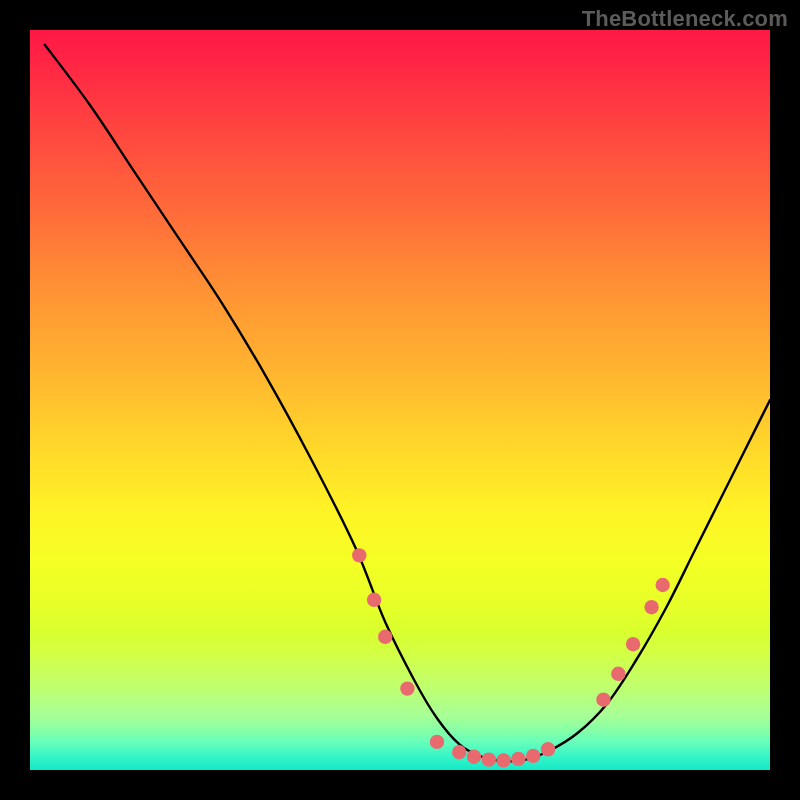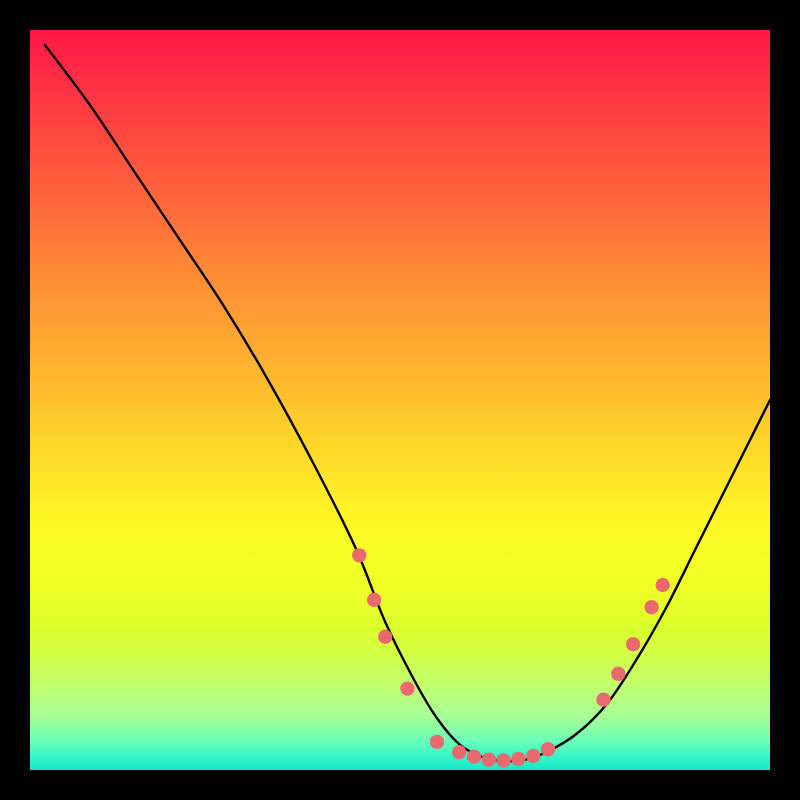--- a/index.html
+++ b/index.html
@@ -68,20 +68,21 @@
   }
   svg.curve {
     position: absolute;
     inset: 0;
   }
 </style>
 </head>
 <body>
 
 <div class="frame">
+  <div class="watermark">TheBottleneck.com</div>
 
   <div class="plot">
     <div class="gradient"></div>
     <div class="glow"></div>
     <svg class="curve" viewBox="0 0 740 740" preserveAspectRatio="none">
       <path id="curve-path" fill="none" stroke="#000000" stroke-width="2.4" stroke-linecap="round" stroke-linejoin="round" d="M 14.8 14.8 C 22.8 25.5, 43.2 51.4, 59.2 74.0 C 75.2 96.6, 87.6 116.6, 103.6 140.6 C 119.6 164.6, 132.0 183.2, 148.0 207.2 C 164.0 231.2, 176.4 248.5, 192.4 273.8 C 208.4 299.1, 220.8 319.8, 236.8 347.8 C 252.8 375.8, 265.2 398.6, 281.2 429.2 C 297.2 459.8, 312.3 488.7, 325.6 518.0 C 338.9 547.3, 344.5 568.0, 355.2 592.0 C 365.9 616.0, 375.5 633.9, 384.8 651.2 C 394.1 668.5, 399.0 676.9, 407.0 688.2 C 415.0 699.5, 421.2 707.2, 429.2 714.1 C 437.2 721.0, 443.4 723.6, 451.4 726.7 C 459.4 729.7, 465.6 730.6, 473.6 731.1 C 481.6 731.7, 487.8 731.4, 495.8 729.6 C 503.8 727.9, 508.7 726.3, 518.0 721.5 C 527.3 716.7, 536.9 711.7, 547.6 703.0 C 558.3 694.3, 566.5 686.7, 577.2 673.4 C 587.9 660.1, 596.1 646.3, 606.8 629.0 C 617.5 611.7, 625.7 597.2, 636.4 577.2 C 647.1 557.2, 655.3 539.3, 666.0 518.0 C 676.7 496.7, 684.9 480.1, 695.6 458.8 C 706.3 437.5, 717.2 415.6, 725.2 399.6 C 733.2 383.6, 737.3 375.3, 740.0 370.0"></path>
       <g id="markers">
           <circle cx="329.3" cy="525.4" r="7.2" fill="#e86a6f"></circle>
           <circle cx="344.1" cy="569.8" r="7.2" fill="#e86a6f"></circle>
           <circle cx="355.2" cy="606.8" r="7.2" fill="#e86a6f"></circle>

